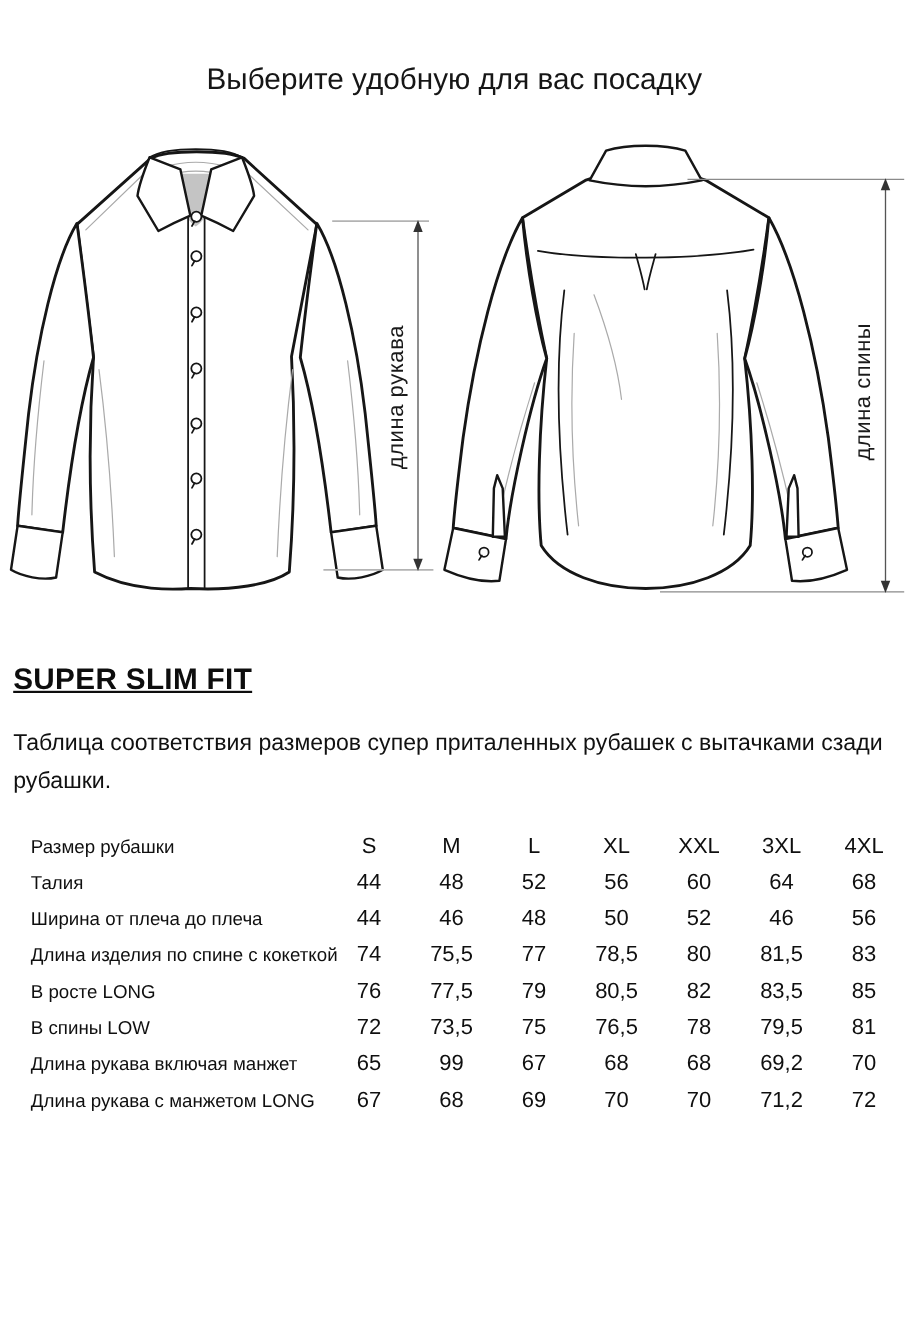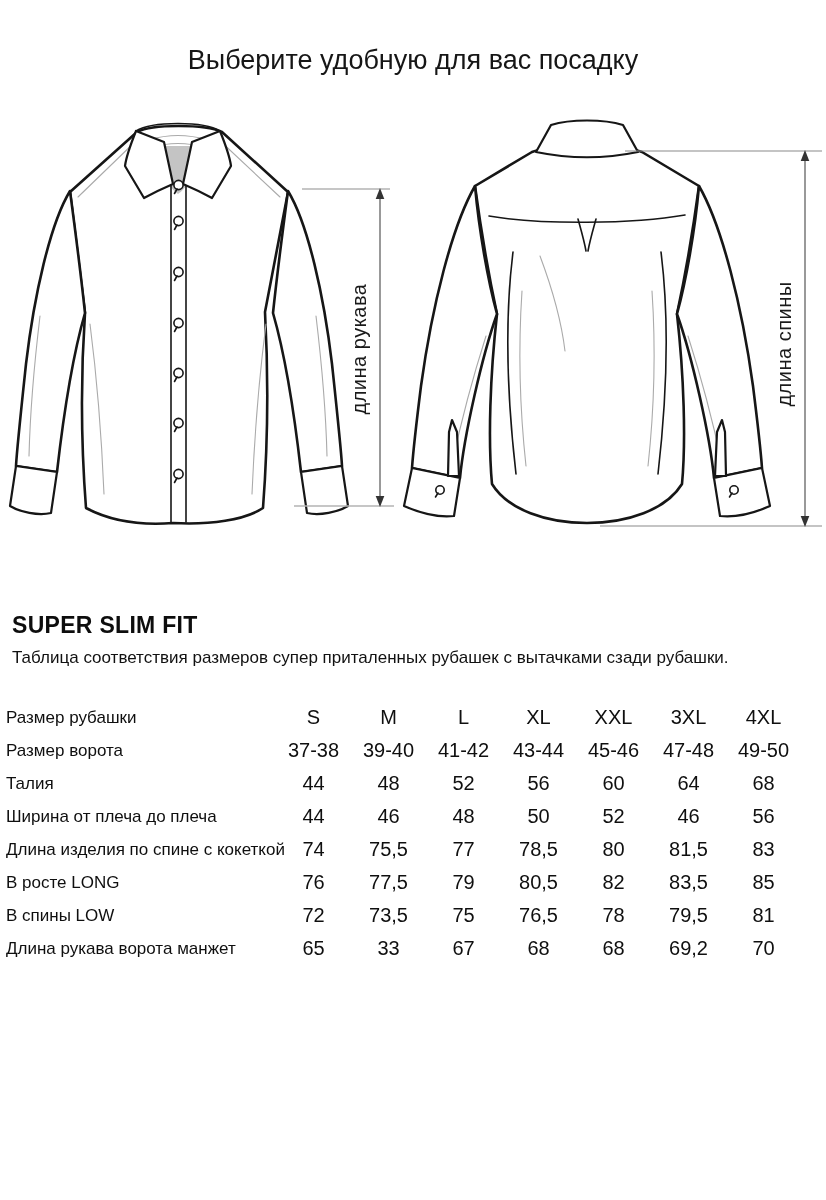--- a/index.html
+++ b/index.html
@@ -2,35 +2,35 @@
 <html><head>
 <meta charset="utf-8">
 <style>
   html,body{margin:0;padding:0;}
   body{
     width:826px;height:1200px;overflow:hidden;background:#ffffff;
     font-family:"Liberation Sans",sans-serif;color:#111;
   }
   .page{position:relative;width:826px;height:1200px;}
   .title{
-    margin:44px 0 0 0;text-align:center;
+    margin:56px 0 0 0;text-align:center;
     font-size:27px;font-weight:400;line-height:32px;color:#161616;
   }
   .diagram{margin-top:30px;height:450px;position:relative;}
   .diagram svg{display:block;}
   .fit-heading{
-    margin:56px 0 0 12px;font-size:23px;font-weight:700;
-    line-height:27px;color:#0d0d0d;letter-spacing:0.3px;
+    margin:36px 0 0 12px;font-size:27px;font-weight:700;
+    line-height:27px;color:#0d0d0d;letter-spacing:0.3px;text-decoration:underline;
   }
   .fit-description{
-    margin:2px 12px 0 12px;max-width:800px;
-    font-size:17px;line-height:34px;font-weight:400;color:#111;
+    margin:28px 12px 0 12px;max-width:800px;
+    font-size:21px;line-height:34px;font-weight:400;color:#111;
   }
   table.size-table{
-    margin:26px 0 0 6px;border-collapse:collapse;table-layout:fixed;
+    margin:26px 0 0 28px;border-collapse:collapse;table-layout:fixed;
     width:795px;
   }
   table.size-table td{
     height:33px;padding:0;vertical-align:middle;white-space:nowrap;
   }
   td.lbl{font-size:17px;text-align:left;color:#0f0f0f;}
   td.val{font-size:20px;text-align:center;color:#0f0f0f;}
   .dim-label{
     font-family:"Liberation Sans",sans-serif;font-size:20px;fill:#1a1a1a;
     letter-spacing:0.5px;
@@ -201,30 +201,20 @@
           <td class="lbl">Размер рубашки</td>
           <td class="val">S</td>
           <td class="val">M</td>
           <td class="val">L</td>
           <td class="val">XL</td>
           <td class="val">XXL</td>
           <td class="val">3XL</td>
           <td class="val">4XL</td>
         </tr>
         <tr>
-          <td class="lbl">Размер ворота</td>
-          <td class="val">37-38</td>
-          <td class="val">39-40</td>
-          <td class="val">41-42</td>
-          <td class="val">43-44</td>
-          <td class="val">45-46</td>
-          <td class="val">47-48</td>
-          <td class="val">49-50</td>
-        </tr>
-        <tr>
           <td class="lbl">Талия</td>
           <td class="val">44</td>
           <td class="val">48</td>
           <td class="val">52</td>
           <td class="val">56</td>
           <td class="val">60</td>
           <td class="val">64</td>
           <td class="val">68</td>
         </tr>
         <tr>
@@ -261,25 +251,35 @@
           <td class="lbl">В спины LOW</td>
           <td class="val">72</td>
           <td class="val">73,5</td>
           <td class="val">75</td>
           <td class="val">76,5</td>
           <td class="val">78</td>
           <td class="val">79,5</td>
           <td class="val">81</td>
         </tr>
         <tr>
-          <td class="lbl">Длина рукава ворота манжет</td>
+          <td class="lbl">Длина рукава включая манжет</td>
           <td class="val">65</td>
-          <td class="val">33</td>
+          <td class="val">99</td>
           <td class="val">67</td>
           <td class="val">68</td>
           <td class="val">68</td>
           <td class="val">69,2</td>
           <td class="val">70</td>
         </tr>
+        <tr>
+          <td class="lbl">Длина рукава с манжетом LONG</td>
+          <td class="val">67</td>
+          <td class="val">68</td>
+          <td class="val">69</td>
+          <td class="val">70</td>
+          <td class="val">70</td>
+          <td class="val">71,2</td>
+          <td class="val">72</td>
+        </tr>
       </tbody>
   </table>
 
 </div>
 
 </body></html>

